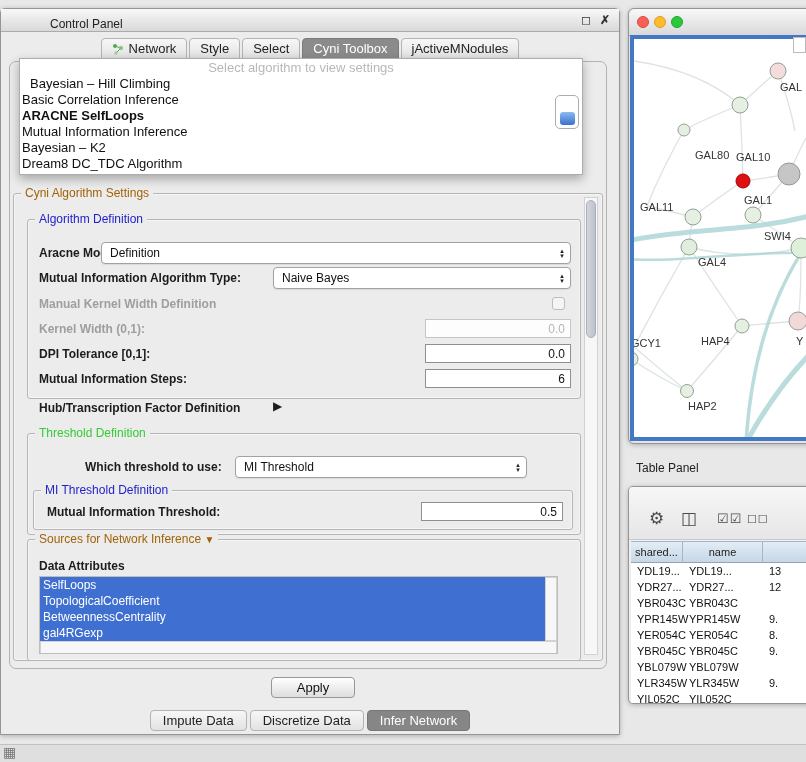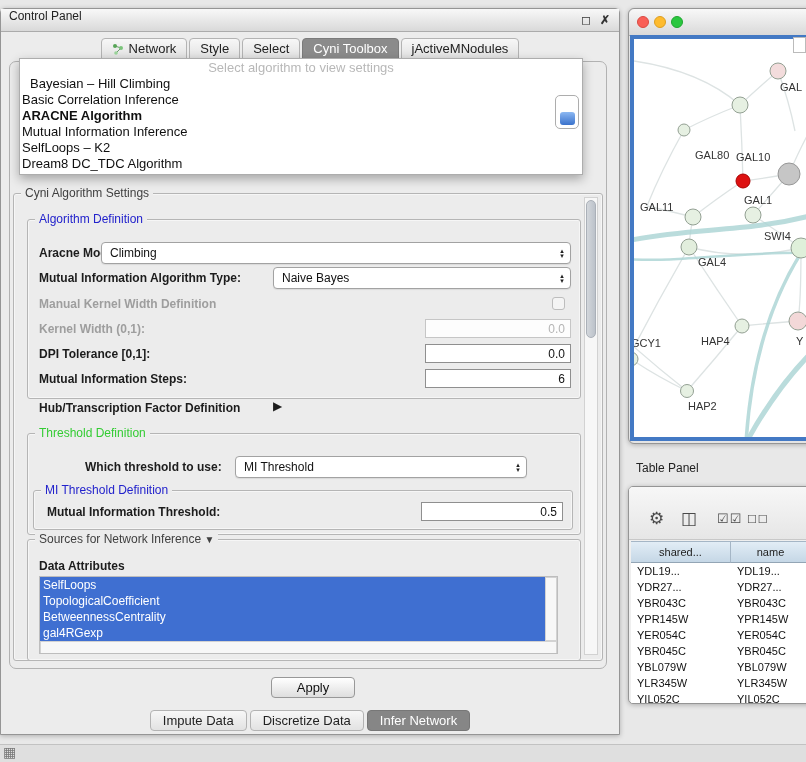--- a/index.html
+++ b/index.html
@@ -3,35 +3,35 @@
 <meta charset="utf-8">
 <style>
   html,body{margin:0;padding:0;width:806px;height:762px;overflow:hidden;
     font-family:"Liberation Sans",sans-serif;background:#e8e8e8;position:relative;}
   .abs{position:absolute;}
   
   .win{position:absolute;background:#ececec;border:1px solid #959595;
     box-shadow:0 1px 5px rgba(0,0,0,.25);box-sizing:border-box;}
   .titlebar{position:absolute;left:0;top:0;right:0;height:22px;
     background:linear-gradient(#f8f8f8,#d9d9d9);border-bottom:1px solid #ababab;
-    display:flex;align-items:flex-start;}
+    display:flex;align-items:flex-end;padding-left:41px;}
   .titlebar .t{font-size:12px;color:#222;padding-left:8px;}
   .tb-icons{position:absolute;right:9px;top:0;height:22px;display:flex;gap:9px;align-items:center;}
   .tb-icons span{font-size:12px;color:#333;cursor:default;}
   
   .tabbar{position:absolute;display:flex;justify-content:center;align-items:flex-end;gap:2px;width:100%;}
   .tab{height:21px;padding:0 10px;font-size:13px;color:#222;display:flex;align-items:center;gap:5px;
     background:linear-gradient(#f7f7f7,#e2e2e2);border:1px solid #b3b3b3;border-radius:4px 4px 0 0;box-sizing:border-box;}
   .tab.sel{background:#8b8b8b;color:#fff;border-color:#7b7b7b;}
   .btab{height:21px;padding:0 12px;font-size:13px;color:#222;display:flex;align-items:center;
     background:linear-gradient(#f7f7f7,#e2e2e2);border:1px solid #b3b3b3;border-radius:4px;box-sizing:border-box;}
   .btab.sel{background:#868686;color:#fff;border-color:#777;}
   
   .group{position:absolute;border:1px solid #b5b5b5;border-radius:3px;box-shadow:inset 0 0 0 1px #f6f6f6;}
-  .glabel{position:absolute;background:#ececec;padding:0 4px;font-size:12px;color:#404040;white-space:nowrap;}
+  .glabel{position:absolute;background:#ececec;padding:0 4px;font-size:12px;color:#a16207;white-space:nowrap;}
   .glabel.blue{color:#2222cc;}
   .glabel.green{color:#33cc33;}
   .lbl{position:absolute;font-size:12px;font-weight:bold;color:#1c1c1c;white-space:nowrap;}
   .lbl.dis{color:#9e9e9e;}
   
   .combo{position:absolute;background:#fff;border:1px solid #a2a2a2;border-radius:4px;
     display:flex;align-items:center;font-size:12px;box-sizing:border-box;box-shadow:0 1px 1px rgba(0,0,0,.08);}
   .combo .txt{flex:1;padding-left:8px;color:#111;}
   .combo .arr{width:16px;text-align:center;font-size:7px;line-height:5px;white-space:pre;color:#222;}
   .field{position:absolute;background:#fff;border:1px solid #8f8f8f;box-sizing:border-box;
@@ -62,21 +62,21 @@
   svg text{font-family:"Liberation Sans",sans-serif;font-size:11px;fill:#333;}
   
   .tpanel-title{position:absolute;font-size:12px;color:#222;}
   .toolbar-icon{position:absolute;color:#4a4a4a;}
   .thead{position:absolute;display:flex;}
   .th{background:linear-gradient(#e2edf6,#c5d7e6);border-right:1px solid #a5b6c6;border-top:1px solid #a5b6c6;
     border-bottom:1px solid #93a5b5;font-size:11px;color:#222;display:flex;align-items:center;justify-content:center;box-sizing:border-box;height:22px;}
   .rows-area{position:absolute;background:#fff;overflow:hidden;}
   .trow{position:absolute;left:0;display:flex;height:16px;}
   .td{font-size:11px;color:#111;display:flex;align-items:center;padding-left:6px;box-sizing:border-box;}
-  .c1{width:100px;}.c2{width:80px;}.c3{width:60px;}
+  .c1{width:52px;}.c2{width:80px;}.c3{width:60px;}
   .bottom-strip{position:absolute;left:0;top:744px;width:806px;height:18px;background:#dfdfdf;border-top:1px solid #c2c2c2;}
 </style>
 </head>
 <body>
 
 <div class="win" style="left:0;top:8px;width:620px;height:727px;border-radius:5px 5px 0 0;">
   <div class="titlebar">
     <span class="t">Control Panel</span>
     <span class="tb-icons">
       <span>◻</span>
@@ -115,21 +115,21 @@
 
   <div class="sb-track" style="left:583px;top:188px;width:14px;height:458px;">
     <div class="sb-thumb" style="left:1px;top:2px;width:10px;height:138px;"></div>
   </div>
 
   <div class="group" style="left:26px;top:210px;width:552px;height:178px;"></div>
   <span class="glabel blue" style="left:34px;top:203px;">Algorithm Definition</span>
 
   <span class="lbl" style="left:38px;top:237px;">Aracne Mode:</span>
   <div class="combo" style="left:100px;top:233px;width:470px;height:22px;">
-    <span class="txt">Climbing</span>
+    <span class="txt">Definition</span>
     <span class="arr">▴
 ▾</span>
   </div>
 
   <span class="lbl" style="left:38px;top:262px;">Mutual Information Algorithm Type:</span>
   <div class="combo" style="left:272px;top:258px;width:298px;height:22px;gap:48px;">
     <span class="txt">Naive Bayes</span>
     <span class="arr">▴
 ▾</span>
   </div>
@@ -185,23 +185,23 @@
     <div class="attr" style="top:32px;">BetweennessCentrality</div>
     <div class="attr" style="top:48px;">gal4RGexp</div>
     <div class="sb-track" style="right:0;top:0;width:12px;height:64px;"></div>
     <div class="sb-track" style="left:0;top:64px;width:517px;height:13px;"></div>
   </div>
 
   <div class="popup" style="left:18px;top:49px;width:562px;height:115px;">
     <div class="hint">Select algorithm to view settings</div>
     <div class="pitem" style="top:17px;margin-left:8px;">Bayesian – Hill Climbing</div>
     <div class="pitem" style="top:33px;">Basic Correlation Inference</div>
-    <div class="pitem bold" style="top:49px;">ARACNE Algorithm</div>
+    <div class="pitem bold" style="top:49px;">ARACNE SelfLoops</div>
     <div class="pitem" style="top:65px;">Mutual Information Inference</div>
-    <div class="pitem" style="top:81px;">SelfLoops – K2</div>
+    <div class="pitem" style="top:81px;">Bayesian – K2</div>
     <div class="pitem" style="top:97px;">Dream8 DC_TDC Algorithm</div>
   </div>
 
   <div class="combo-frag" style="left:554px;top:86px;">
     <div class="blue"></div>
   </div>
 
   <div class="btn" style="left:270px;top:668px;width:84px;height:21px;">
     <span>Apply</span>
   </div>

